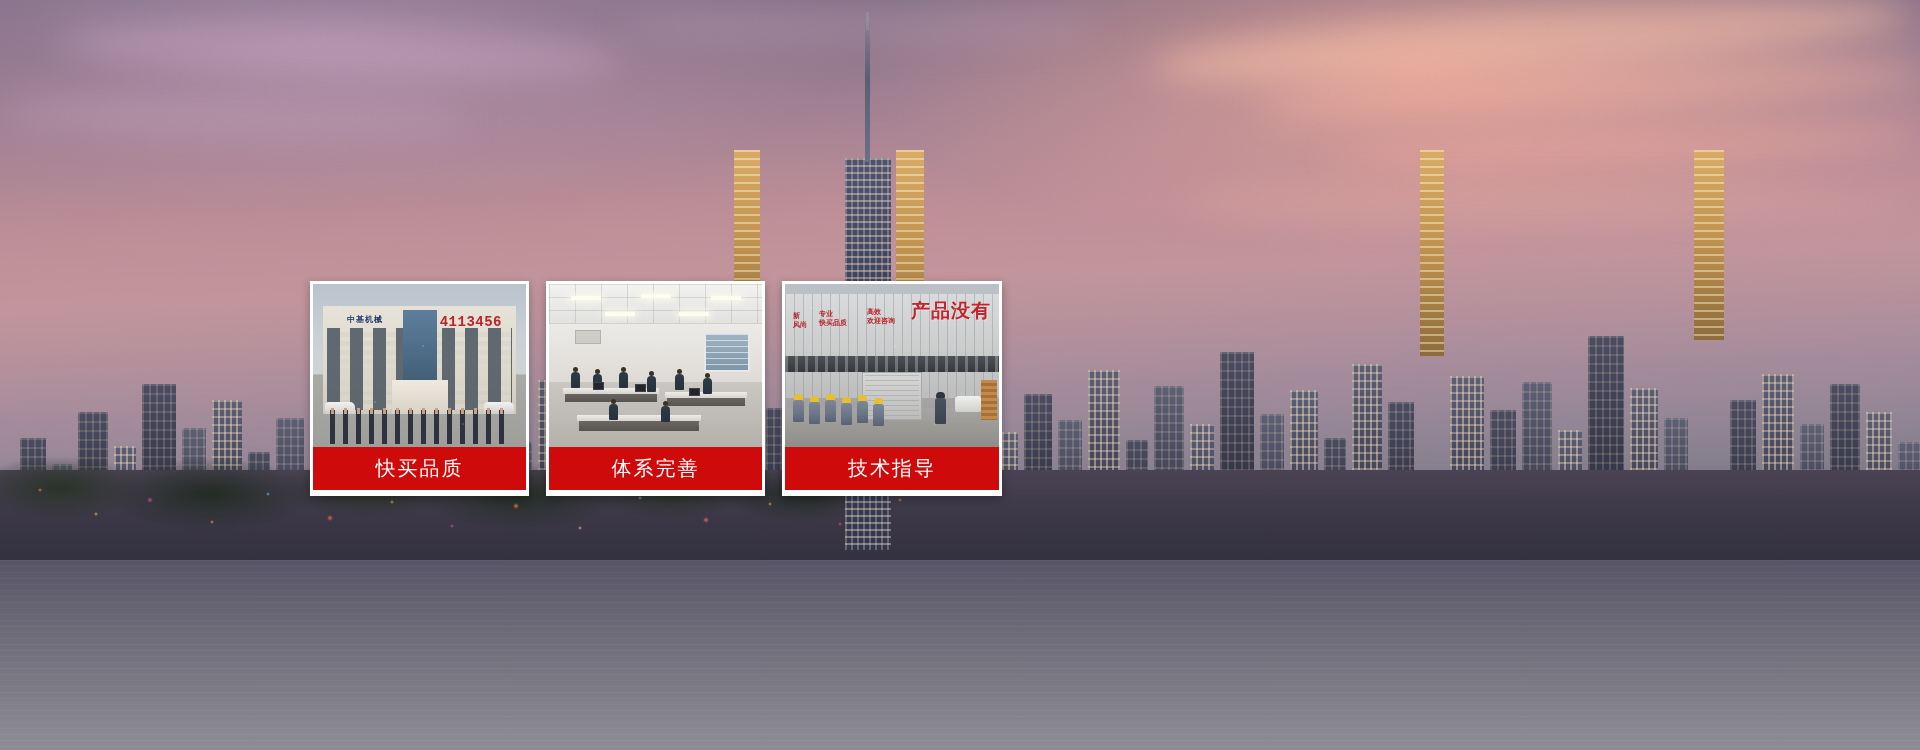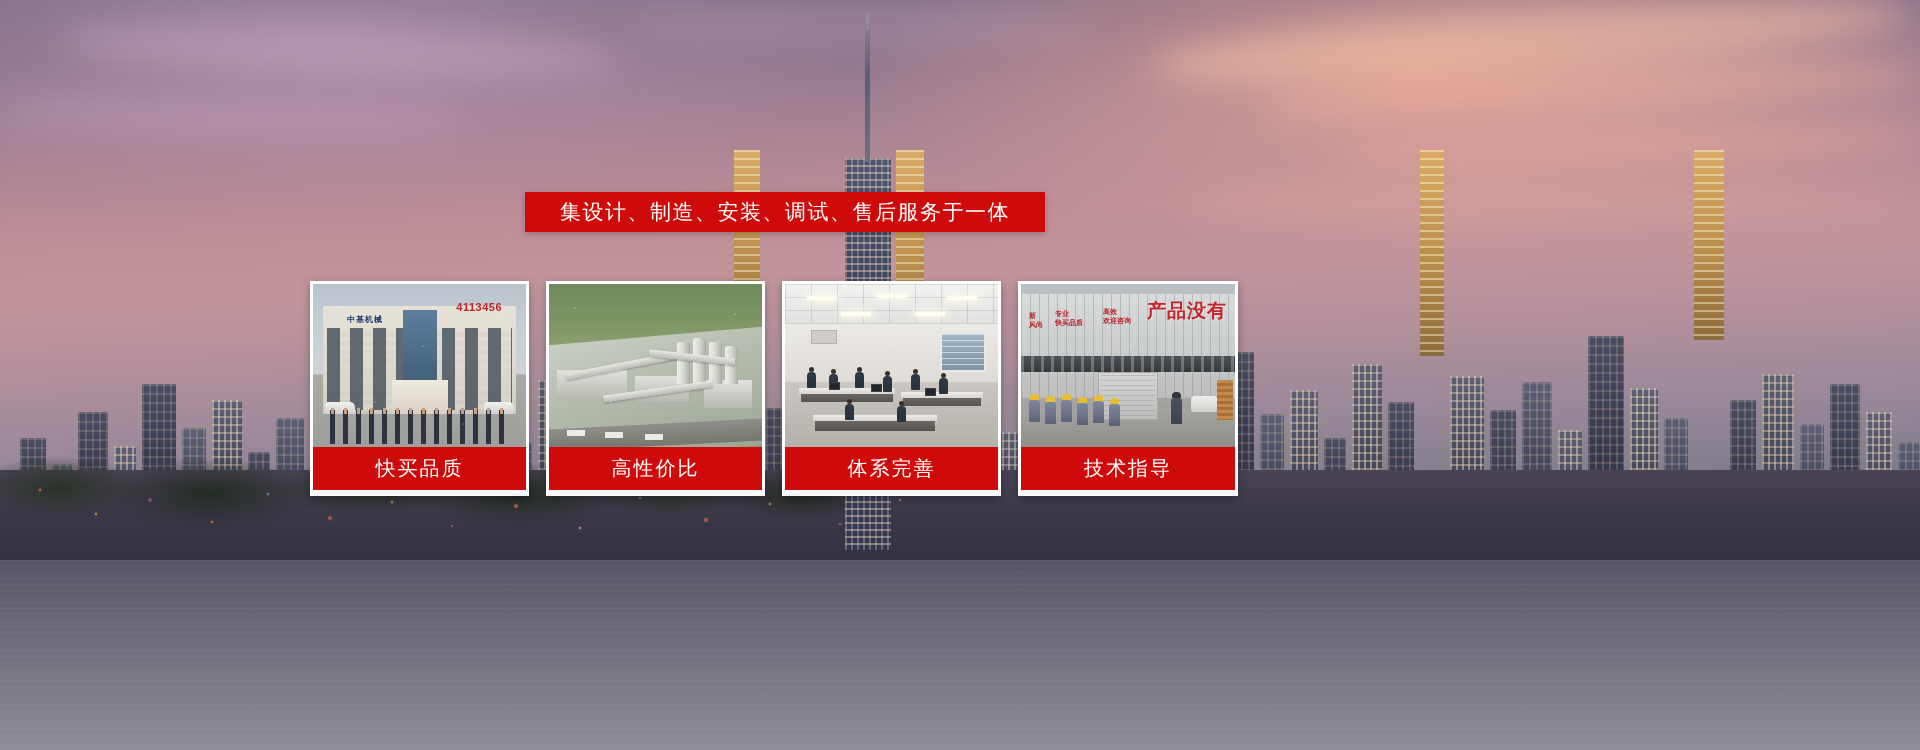--- a/index.html
+++ b/index.html
@@ -132,21 +132,21 @@
   .t1 .bldg::after{content:"";position:absolute;left:4px;right:4px;top:22px;bottom:4px;
     background-image:
       repeating-linear-gradient(90deg, #4a5560 0 13px, transparent 13px 23px),
       repeating-linear-gradient(180deg, transparent 0 4px, #dcd7cb 4px 9px);
     opacity:.85;}
   .t1 .atrium{position:absolute;left:50%;top:26px;width:34px;height:104px;margin-left:-17px;z-index:3;
     background:linear-gradient(180deg,#5d7f9c 0%,#46637d 60%,#3a5267 100%);}
   .t1 .ped{position:absolute;left:50%;top:96px;width:56px;height:34px;margin-left:-28px;z-index:4;
     background:linear-gradient(180deg,#efeae0,#d8d2c6);}
   .t1 .sign{position:absolute;left:34px;top:30px;z-index:4;font-size:8px;color:#1f3c6e;font-weight:bold;letter-spacing:1px;}
-  .t1 .phone{position:absolute;right:24px;top:17px;z-index:4;font-size:11px;color:#b8252a;font-weight:bold;letter-spacing:.5px;}
+  .t1 .phone{position:absolute;right:24px;top:30px;z-index:4;font-size:14px;color:#b8252a;font-weight:bold;letter-spacing:.5px;font-family:Liberation Mono, monospace;}
   .t1 .car{position:absolute;top:118px;width:30px;height:12px;border-radius:4px 5px 3px 3px;
     background:linear-gradient(180deg,#f2f2f0,#cfcfcd);z-index:4;}
   .t1 .staff{position:absolute;left:14px;right:14px;top:126px;height:34px;z-index:5;
     background-image:repeating-linear-gradient(90deg,
       transparent 0 3px, #2f3340 3px 8px, transparent 8px 13px);}
   .t1 .heads{position:absolute;left:14px;right:14px;top:124px;height:6px;z-index:6;
     background-image:repeating-linear-gradient(90deg,
       transparent 0 4px, #c8a183 4px 7px, transparent 7px 13px);}
 
   
@@ -306,23 +306,20 @@
 
   <div class="river">
     
     
     
     
     
   </div>
 
 
-  <div class="subbar">
-    <span>集设计、制造、安装、调试、售后服务于一体</span>
-  </div>
 
   <div class="cards">
 
     <div class="card">
       <div class="thumb t1">
         <div class="bldg"></div>
         <div class="atrium"></div>
         <div class="ped"></div>
         <div class="sign">中基机械</div>
         <div class="phone">4113456</div>
@@ -330,43 +327,20 @@
         <div class="car" style="right:12px;"></div>
         <div class="staff"></div>
         <div class="heads"></div>
         <div class="wm"></div>
       </div>
       <div class="clabel">
         <span>快买品质</span>
       </div>
     </div>
 
-    <div class="card">
-      <div class="thumb t2">
-        <div class="field"></div>
-        <div class="hall" style="left:8px;top:86px;width:70px;height:30px;"></div>
-        <div class="hall" style="left:86px;top:92px;width:54px;height:26px;"></div>
-        <div class="hall" style="right:10px;top:96px;width:48px;height:28px;"></div>
-        <div class="silo" style="left:128px;top:58px;height:42px;"></div>
-        <div class="silo" style="left:144px;top:54px;height:46px;"></div>
-        <div class="silo" style="left:160px;top:58px;height:42px;"></div>
-        <div class="silo" style="left:176px;top:62px;height:38px;"></div>
-        <div class="belt" style="left:16px;top:78px;width:120px;transform:rotate(-11deg);"></div>
-        <div class="belt" style="left:54px;top:104px;width:110px;transform:rotate(-8deg);"></div>
-        <div class="belt" style="left:100px;top:70px;width:86px;transform:rotate(6deg);"></div>
-        <div class="road"></div>
-        <div class="trk" style="left:18px;top:146px;"></div>
-        <div class="trk" style="left:56px;top:148px;"></div>
-        <div class="trk" style="left:96px;top:150px;"></div>
-        <div class="wm"></div>
-      </div>
-      <div class="clabel">
-        <span>高性价比</span>
-      </div>
-    </div>
 
     <div class="card">
       <div class="thumb t3">
         <div class="ceil"></div>
         <div class="lamp" style="left:22px;top:12px;"></div>
         <div class="lamp" style="left:92px;top:10px;"></div>
         <div class="lamp" style="left:162px;top:12px;"></div>
         <div class="lamp" style="left:56px;top:28px;"></div>
         <div class="lamp" style="left:130px;top:28px;"></div>
         <div class="wall"></div>

